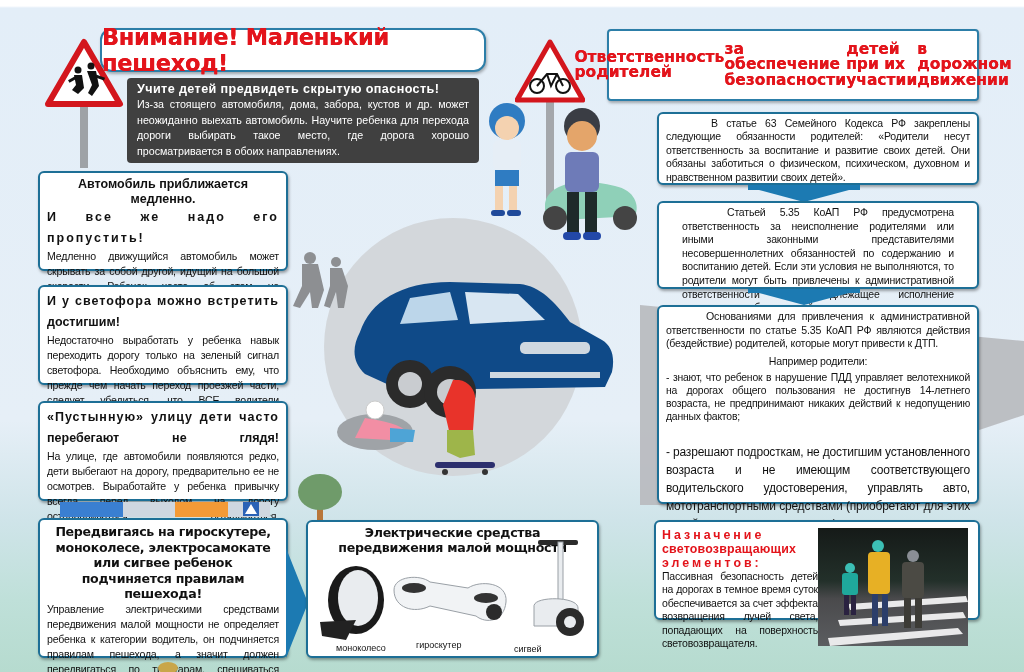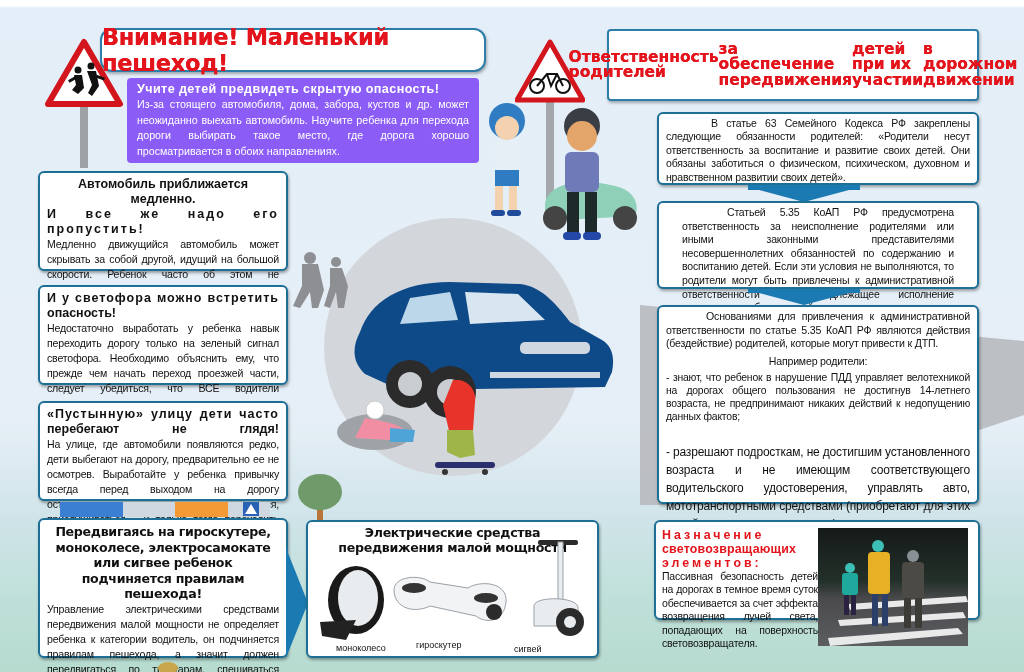--- a/index.html
+++ b/index.html
@@ -24,33 +24,33 @@
   }
 
   .card {
     position: absolute; background: #fff;
     border: 2px solid #1d6f96; border-radius: 6px;
     box-shadow: 1px 2px 3px rgba(0,0,0,.35);
     padding: 4px 7px;
   }
   .card p { font-size: 10.6px; line-height: 15px; text-align: justify; font-family: "Liberation Sans", sans-serif; letter-spacing: -0.2px; }
   .card .head { font-weight: bold; font-size: 12.5px; line-height: 15px; letter-spacing: 0.5px; }
-  .card .head-spread { font-weight: bold; font-size: 12.5px; line-height: 15px; text-align: justify; text-align-last: justify; letter-spacing: 2px; }
+  .card .head-spread { font-weight: bold; font-size: 12.5px; line-height: 21px; text-align: justify; text-align-last: justify; letter-spacing: 2px; }
 
   .title-main {
     position: absolute; left: 100px; top: 28px; width: 386px; height: 44px;
     background: #fff; border: 2px solid #2c7ea8; border-radius: 12px;
     box-shadow: 1px 2px 3px rgba(0,0,0,.3);
     display: flex; align-items: center; justify-content: center;
   }
   .title-main span { color: #e3141b; font-weight: bold; font-size: 22.5px; font-family: "DejaVu Sans", sans-serif; letter-spacing: -0.3px; text-shadow: 0 0 .6px #e3141b; }
 
   .blue-box {
     position: absolute; left: 127px; top: 78px; width: 352px; height: 85px;
-    background: #8b5cf6; border-radius: 4px; color: #fff; padding: 4px 10px;
+    background: #404040; border-radius: 4px; color: #fff; padding: 4px 10px;
   }
   .blue-box .bh { font-weight: bold; font-size: 12.6px; line-height: 15px; letter-spacing: 0.4px; }
   .blue-box p { font-size: 10.7px; line-height: 15.5px; text-align: justify; }
 
   .title-right {
     position: absolute; left: 607px; top: 29px; width: 372px; height: 72px;
     background: #fff; border: 2px solid #2c7ea8; border-radius: 4px;
     box-shadow: 1px 2px 3px rgba(0,0,0,.3);
     display: flex; flex-direction: row; align-items: center; justify-content: center;
   }
@@ -100,21 +100,21 @@
 </div>
 
 <div class="card" style="left:38px;top:171px;width:250px;height:100px;">
   <div class="head" style="text-align:center;letter-spacing:0">Автомобиль приближается медленно.</div>
   <div class="head-spread">И все же надо его пропустить!</div>
   <p>Медленно движущийся автомобиль может скрывать за собой другой, идущий на большой скорости. Ребенок часто об этом не подозревает, поэтому научите его при переходе проезжей части внимательно следить за автомобилями «второго ряда».</p>
 </div>
 
 <div class="card" style="left:38px;top:285px;width:250px;height:100px;">
   <div class="head-spread" style="letter-spacing:1px">И у светофора можно встретить</div>
-  <div class="head-spread" style="letter-spacing:0">опасность!</div>
+  <div class="head-spread" style="letter-spacing:0">достигшим!</div>
   <p>Недостаточно выработать у ребенка навык переходить дорогу только на зеленый сигнал светофора. Необходимо объяснить ему, что прежде чем начать переход проезжей части, следует убедиться, что ВСЕ водители остановились и пропускают пешеходов.</p>
 </div>
 
 <div class="card" style="left:38px;top:401px;width:250px;height:100px;">
   <div class="head-spread" style="letter-spacing:1px">«Пустынную» улицу дети часто</div>
   <div class="head-spread" style="letter-spacing:0">перебегают не глядя!</div>
   <p>На улице, где автомобили появляются редко, дети выбегают на дорогу, предварительно ее не осмотрев. Выработайте у ребенка привычку всегда перед выходом на дорогу останавливаться, оглядываться, прислушиваться – и только тогда переходить улицу.</p>
 </div>
 
 <div class="abs" style="left:60px;top:502px;width:210px;height:15px;background:linear-gradient(90deg,#3a7fd1 0 30%,#cfd7e0 30% 55%,#f39a36 55% 80%,#cfd7e0 80%)"></div>
@@ -222,21 +222,21 @@
     <circle cx="42" cy="86" r="14" fill="#2b2b2b"></circle>
       <circle cx="42" cy="86" r="6" fill="#e9ecef"></circle>
   </svg>
   <span class="device-label" style="left:28px;top:121px;">моноколесо</span>
   <span class="device-label" style="left:108px;top:118px;">гироскутер</span>
   <span class="device-label" style="left:206px;top:122px;">сигвей</span>
 </div>
 
 <div class="title-right">
   <span>Ответственность родителей</span>
-  <span>за обеспечение передвижения</span>
+  <span>за обеспечение безопасности</span>
   <span>детей при их участии</span>
   <span>в дорожном движении</span>
 </div>
 
 <div class="card" style="left:657px;top:112px;width:322px;height:73px;padding:3px 7px;">
   <p style="text-indent:45px;font-size:10.5px;line-height:13.4px">В статье 63 Семейного Кодекса РФ закреплены следующие обязанности родителей: «Родители несут ответственность за воспитание и развитие своих детей. Они обязаны заботиться о физическом, психическом, духовном и нравственном развитии своих детей».</p>
 </div>
 <div class="arrow-bar" style="left:748px;top:185px;width:112px;height:5px"></div>
 <div class="arrow-down" style="left:759px;top:190px;"></div>
 

